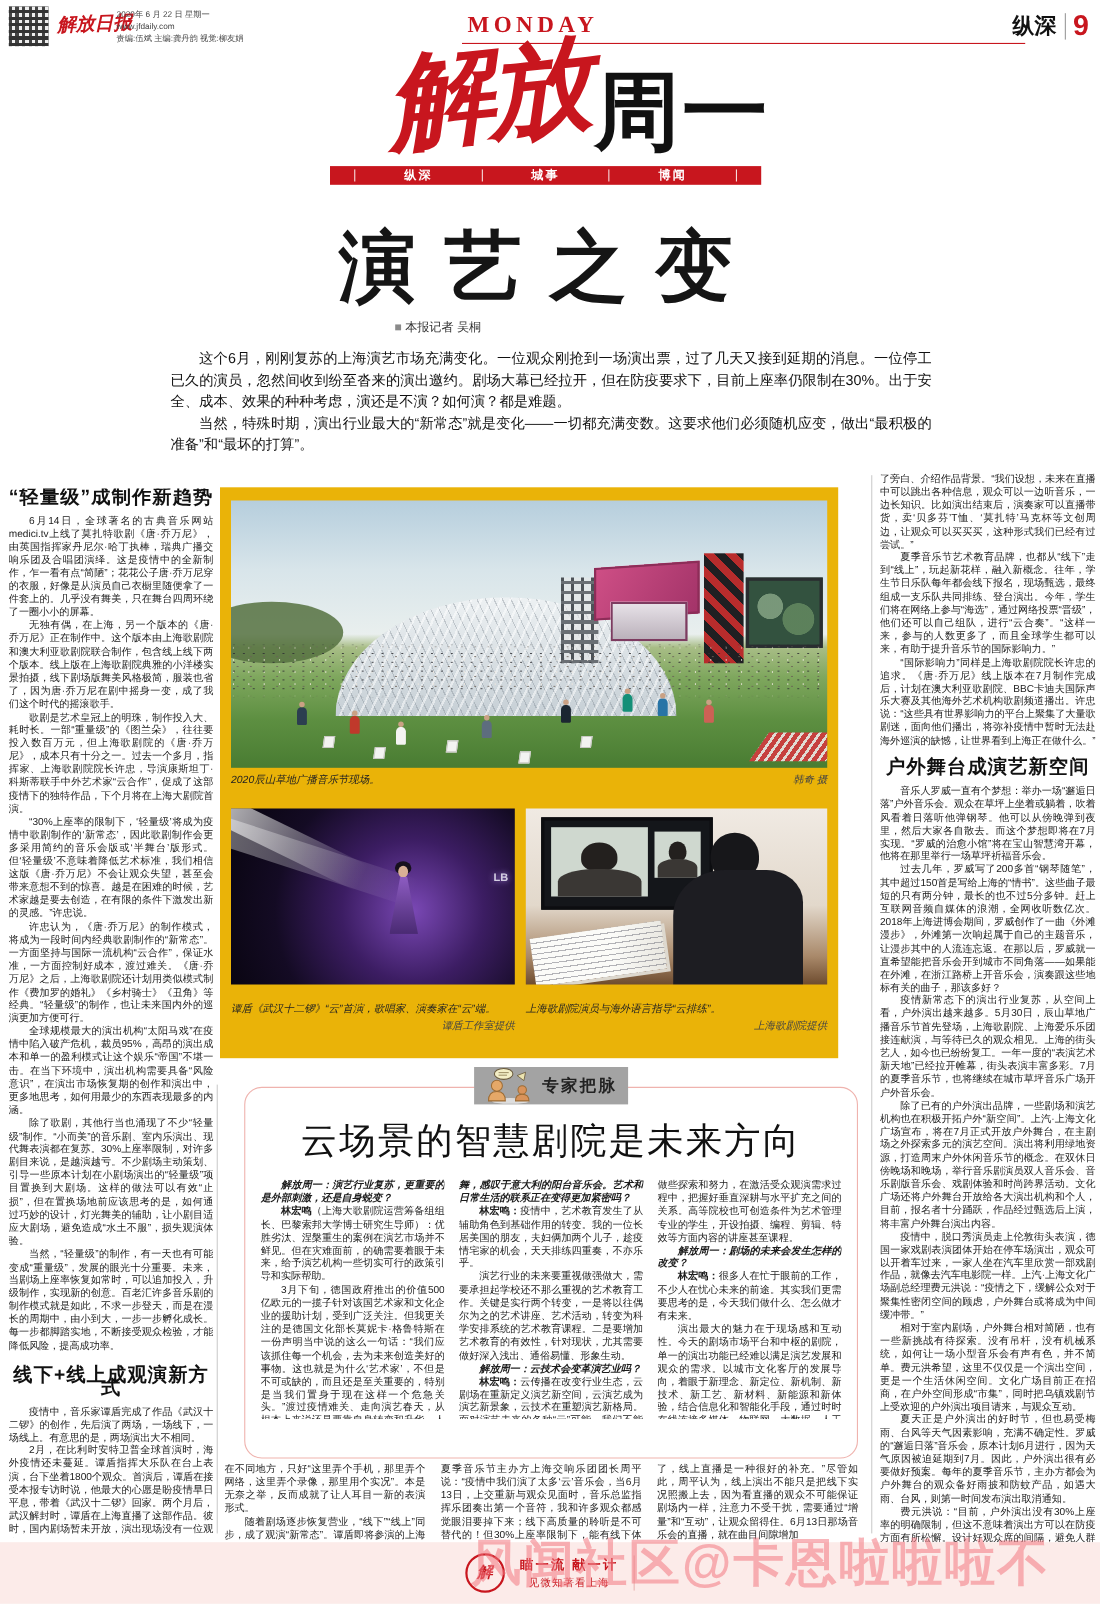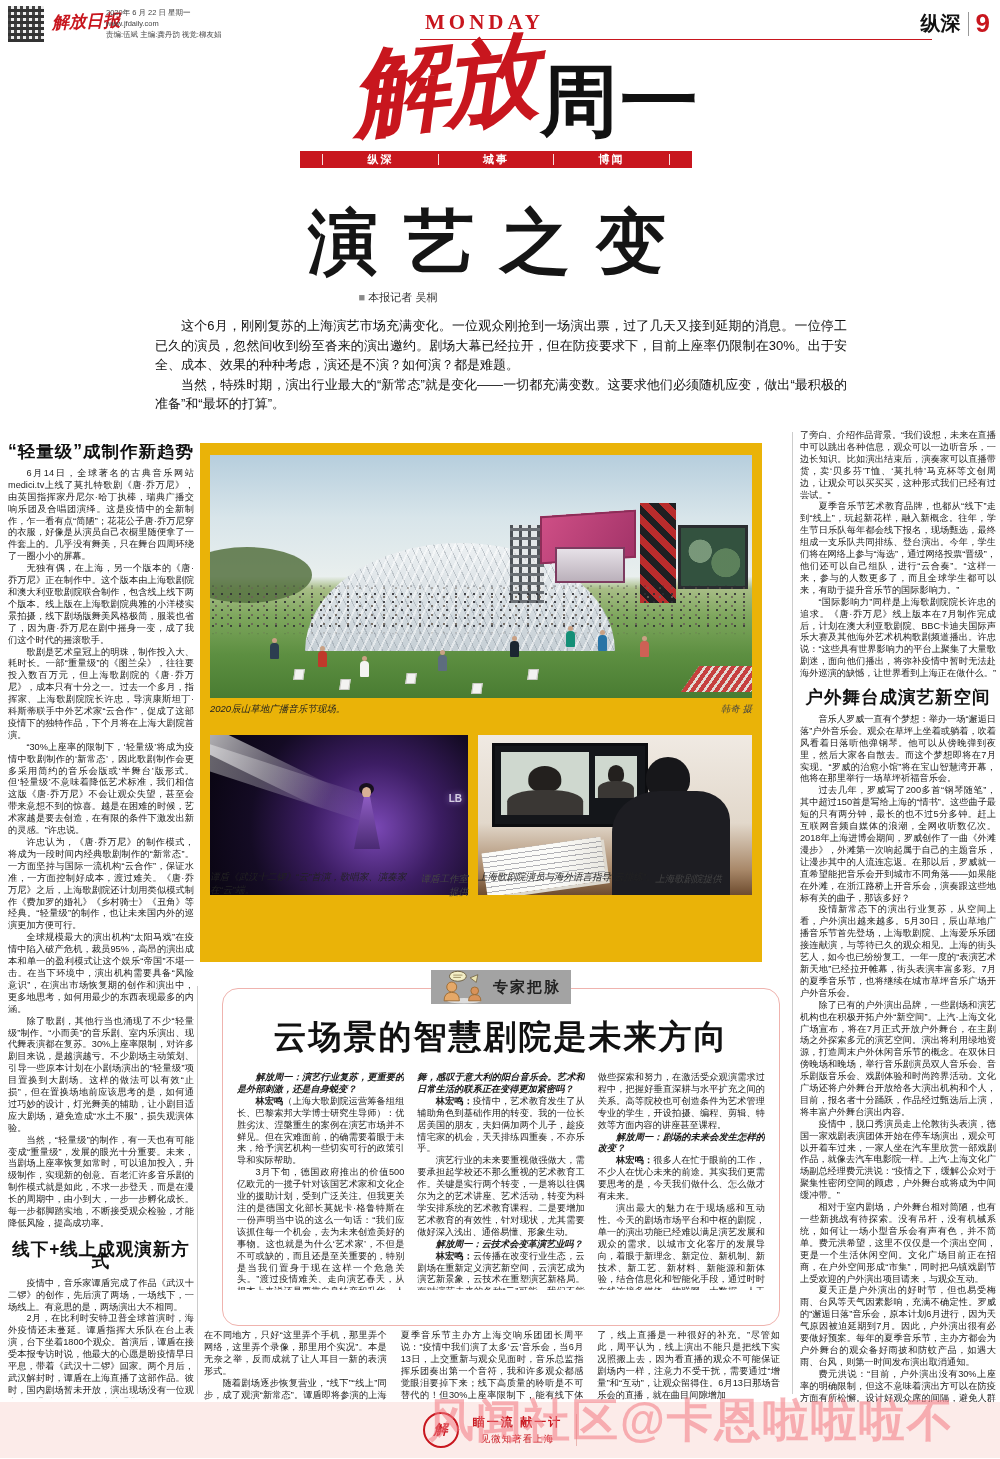--- a/index.html
+++ b/index.html
@@ -115,29 +115,29 @@
   .vframe .vhead{position:absolute;left:50%;top:22%;transform:translateX(-50%);width:38%;height:42%;
       border-radius:50% 50% 40% 40%;background:#23201e;}
   .vframe .vbody{position:absolute;left:50%;bottom:0;transform:translateX(-50%);width:86%;height:40%;
       border-radius:45% 45% 0 0;background:#3a3734;}
   .man-hair{position:absolute;right:62px;top:22px;width:44px;height:42px;border-radius:50% 50% 42% 42%;background:#17171a;}
   .man-body{position:absolute;right:22px;top:56px;width:118px;height:104px;border-radius:40% 28% 0 0;background:#1d1d22;}
   .papers{position:absolute;left:6px;bottom:6px;width:120px;height:44px;transform:rotate(-8deg);
       background:
         repeating-linear-gradient(0deg,transparent 0 4px,rgba(120,120,130,.55) 4px 5px),
         linear-gradient(100deg,#fbfbf8 60%,#e8e6df);box-shadow:3px 3px 0 #ddd8ce;}
-  .cap-small{position:absolute;top:428px;display:flex;flex-direction:row;}
+  .cap-small{position:absolute;top:468px;display:flex;flex-direction:column;}
   .cap-small .credit{text-align:right;margin-top:2px;}
   
   .expert-box{position:absolute;left:222px;top:988px;width:556px;height:336px;
       border:1.5px solid #efb3ae;border-radius:16px;background:#fff;}
   .expert-badge{position:absolute;left:50%;top:-19px;transform:translateX(-50%);
       background:#a3a3a3;padding:0 10px;display:flex;align-items:center;gap:6px;}
   .expert-badge .label{font-size:15px;font-weight:900;color:#222;letter-spacing:2px;}
-  .expert-title{margin:26px 0 12px;text-align:center;font-size:33px;font-weight:700;letter-spacing:2px;color:#111;}
+  .expert-title{margin:26px 0 12px;text-align:center;font-size:33px;font-weight:400;letter-spacing:2px;color:#111;}
   .expert-cols{display:flex;gap:13px;padding:0 14px;height:218px;overflow:hidden;}
   .expert-cols .ecol{flex:1;overflow:hidden;}
   
   .bottom-cols{position:absolute;left:204px;top:1330px;width:576px;height:70px;display:flex;gap:14px;overflow:hidden;}
   .bottom-cols .bcol{flex:1;overflow:hidden;}
   
   .footer{position:absolute;left:0;top:1402px;width:1000px;height:56px;background:#fcebe9;
       display:flex;align-items:center;justify-content:center;gap:14px;}
   .f-icon{width:32px;height:32px;border:2px solid #c8161e;border-radius:50%;display:flex;
       align-items:center;justify-content:center;color:#c8161e;font-size:14px;font-weight:bold;

